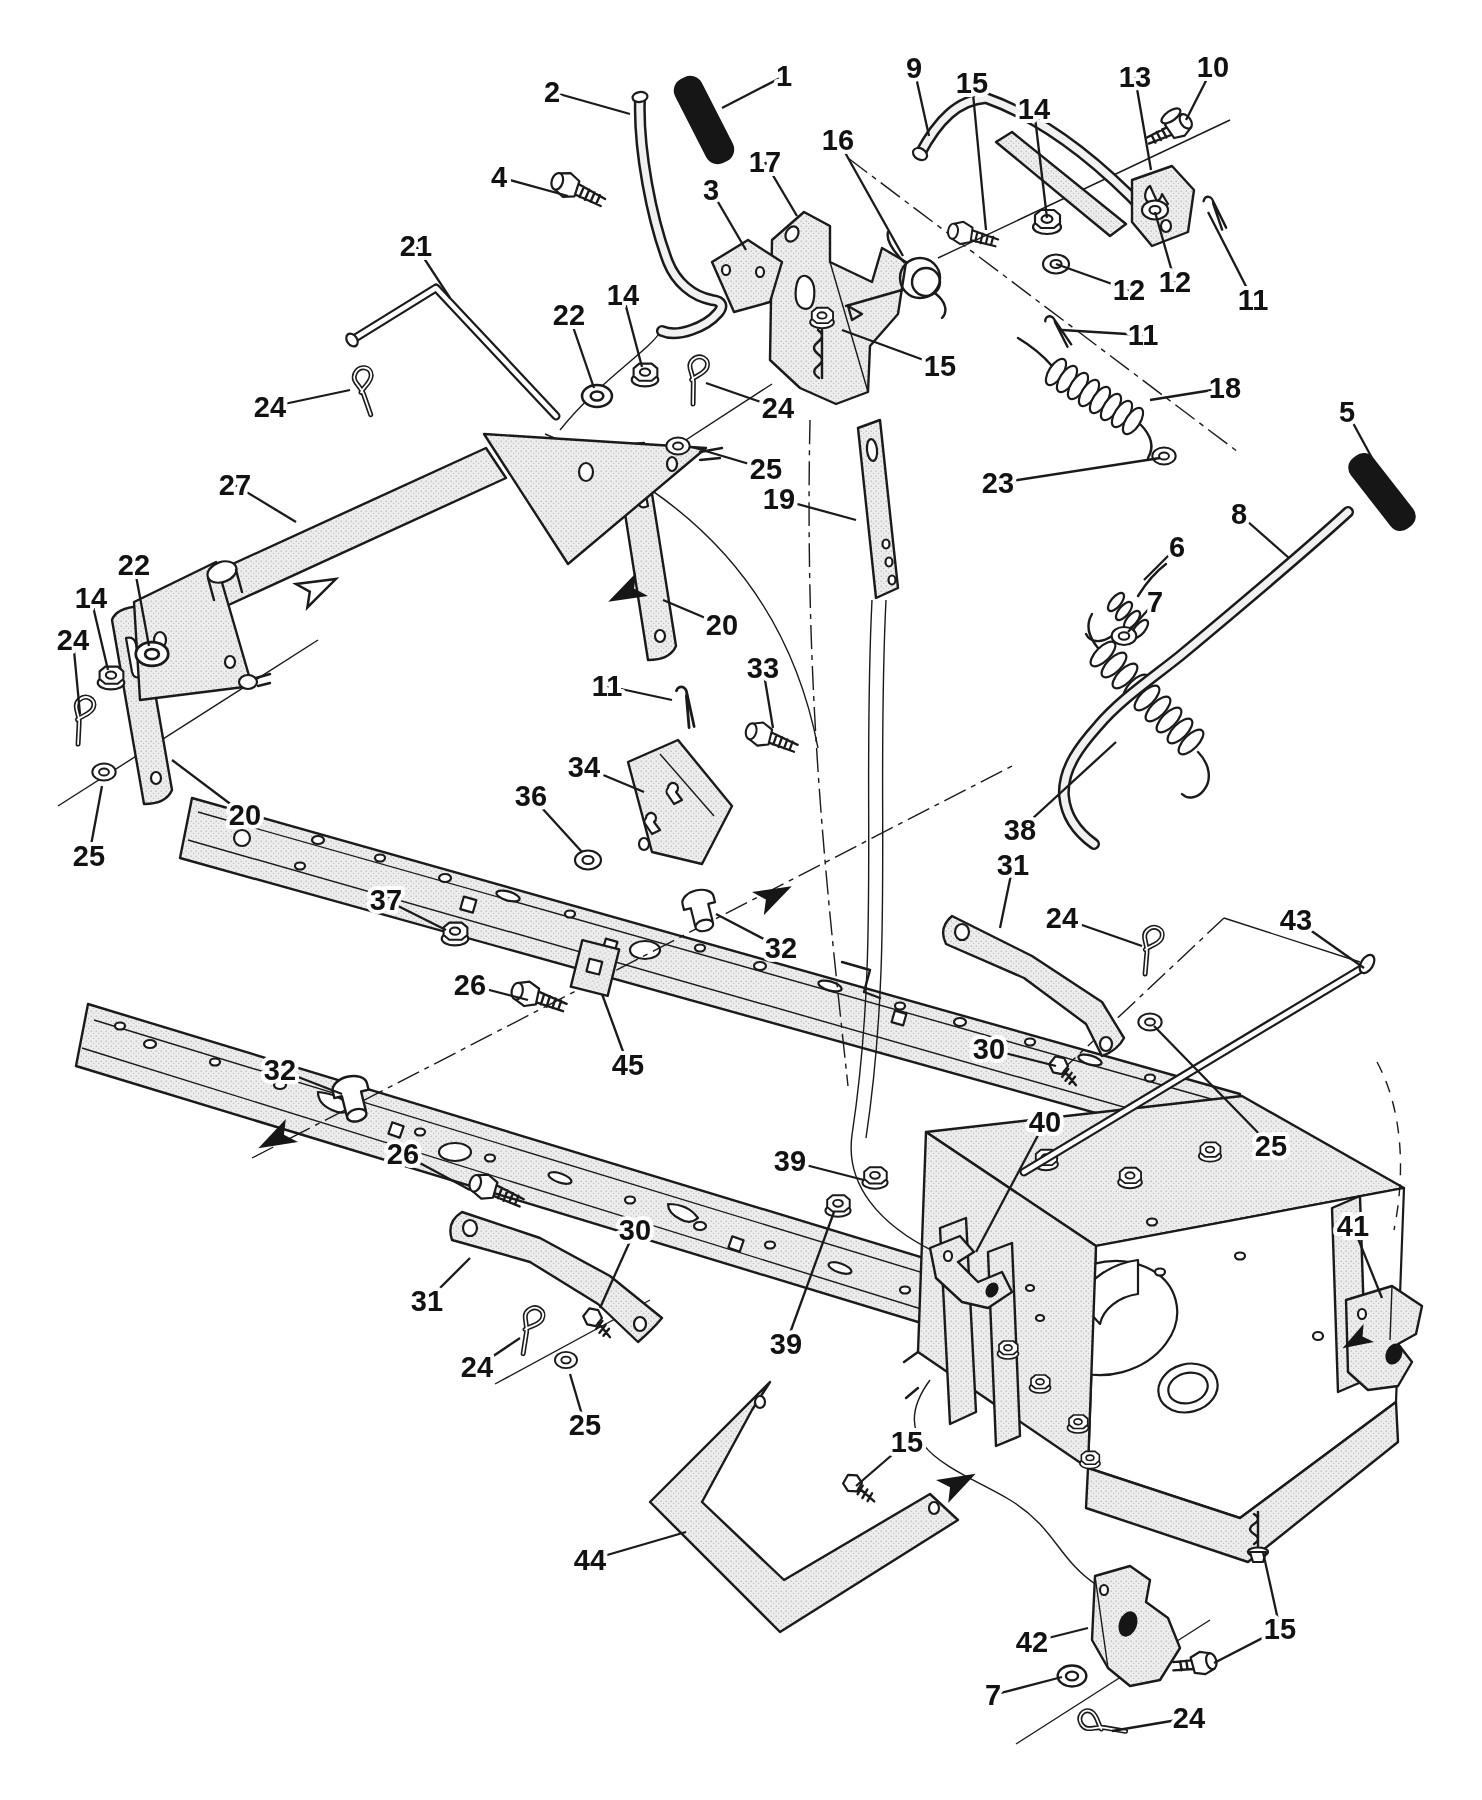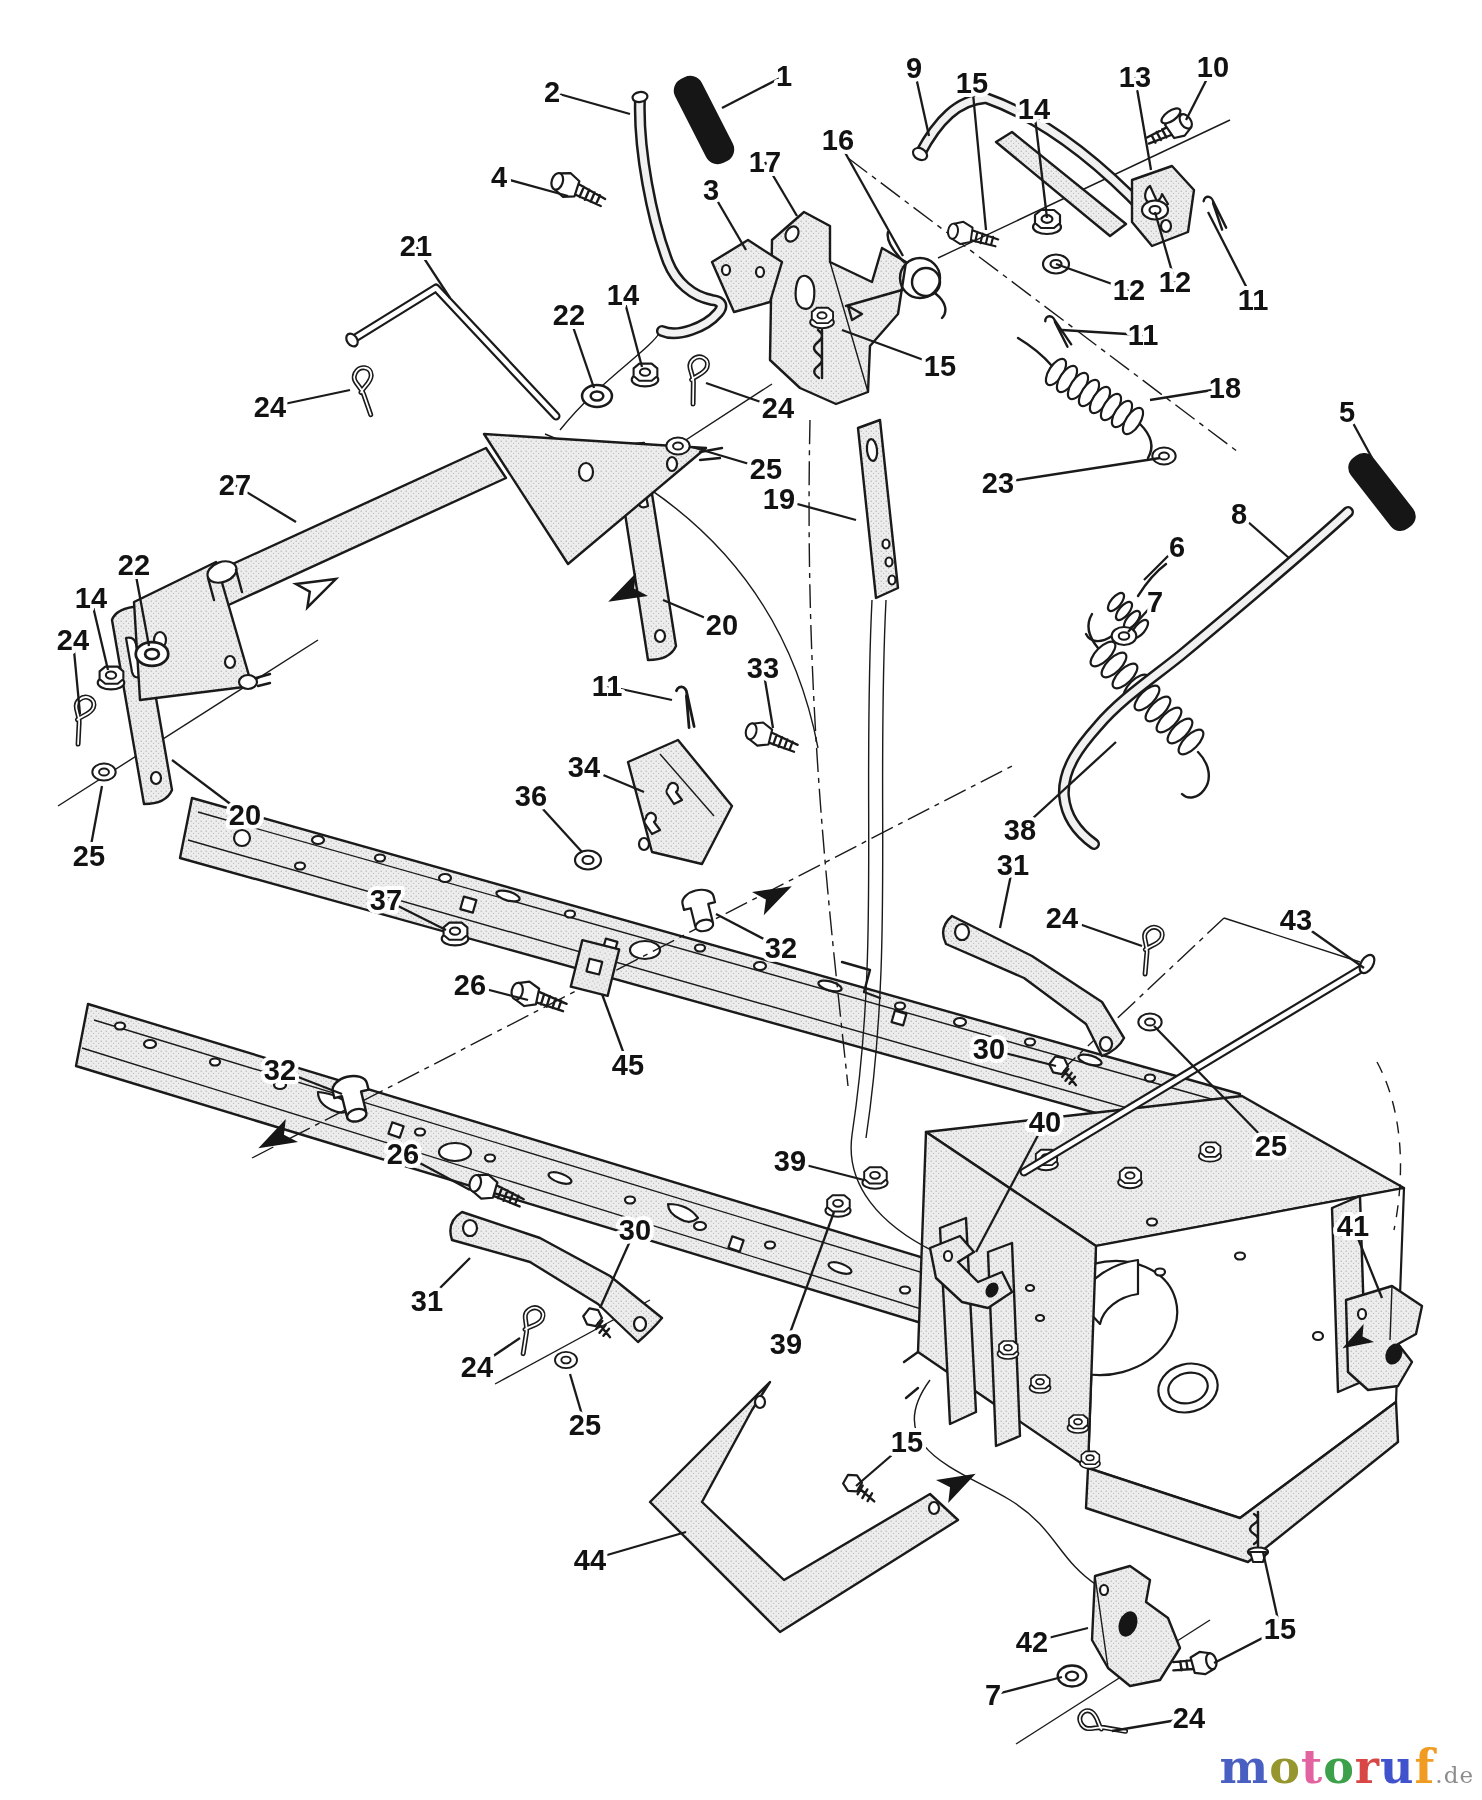--- a/index.html
+++ b/index.html
@@ -563,16 +563,13 @@
         <text x="1353" y="1236" class="callout">41</text>
         <text x="590" y="1570" class="callout">44</text>
         <text x="907" y="1452" class="callout">15</text>
         <text x="1280" y="1639" class="callout">15</text>
         <text x="1032" y="1652" class="callout">42</text>
         <text x="993" y="1705" class="callout">7</text>
         <text x="1189" y="1728" class="callout">24</text>
       </g>
 </svg>
 
-<div id="watermark">
-  <span id="wm-word"><span style="color: rgb(74, 95, 194);">m</span><span style="color: rgb(150, 150, 46);">o</span><span style="color: rgb(226, 99, 159);">t</span><span style="color: rgb(61, 160, 74);">o</span><span style="color: rgb(217, 70, 70);">r</span><span style="color: rgb(64, 83, 204);">u</span><span style="color: rgb(240, 156, 34);">f</span></span><span class="suffix">.de</span>
 </div>
-</div>
 
 </body></html>

